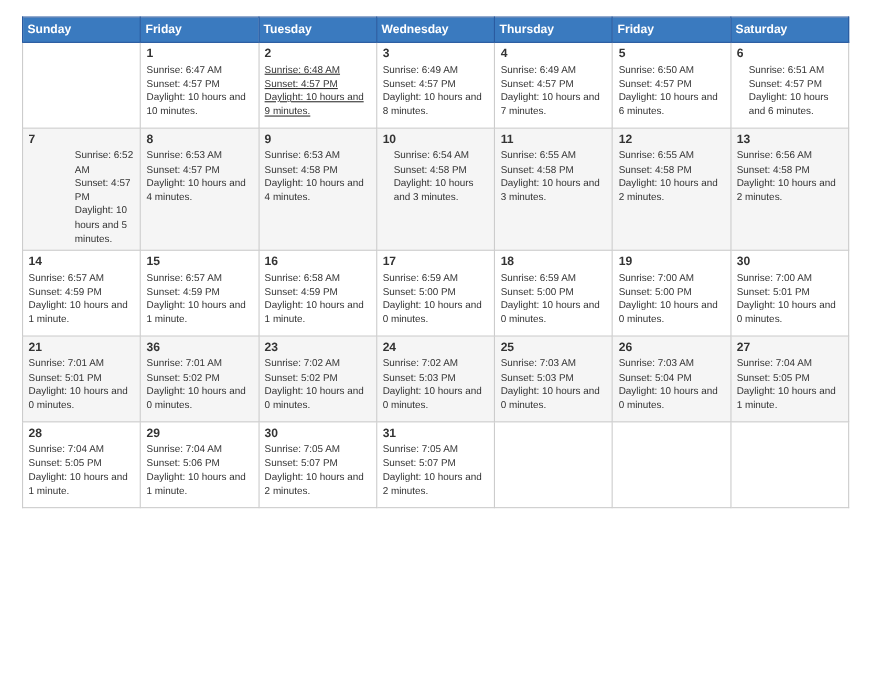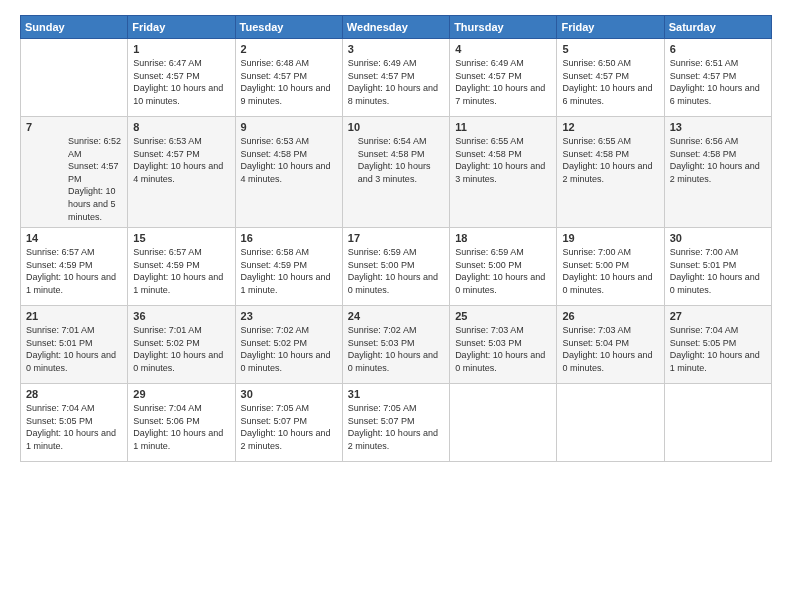--- a/index.html
+++ b/index.html
@@ -116,21 +116,21 @@
     <tr>
           <td class="empty-cell"></td>
           <td>
             <div class="day-number">1</div>
             <div class="day-info" style="white-space: pre-line;">Sunrise: 6:47 AM
 Sunset: 4:57 PM
 Daylight: 10 hours and 10 minutes.</div>
           </td>
           <td>
             <div class="day-number">2</div>
-            <div class="day-info" style="white-space: pre-line;">Sunrise: 6:48 AM
+            <div class="day-info" style="white-space: pre-line; text-decoration: underline;">Sunrise: 6:48 AM
 Sunset: 4:57 PM
 Daylight: 10 hours and 9 minutes.</div>
           </td>
           <td>
             <div class="day-number">3</div>
             <div class="day-info" style="white-space: pre-line;">Sunrise: 6:49 AM
 Sunset: 4:57 PM
 Daylight: 10 hours and 8 minutes.</div>
           </td>
           <td>
@@ -140,21 +140,21 @@
 Daylight: 10 hours and 7 minutes.</div>
           </td>
           <td>
             <div class="day-number">5</div>
             <div class="day-info" style="white-space: pre-line;">Sunrise: 6:50 AM
 Sunset: 4:57 PM
 Daylight: 10 hours and 6 minutes.</div>
           </td>
           <td>
             <div class="day-number">6</div>
-            <div class="day-info" style="white-space: pre-line;">Sunrise: 6:51 AM
+            <div class="day-info" style="white-space: pre-line; margin-left: 11px;">Sunrise: 6:51 AM
 Sunset: 4:57 PM
 Daylight: 10 hours and 6 minutes.</div>
           </td>
         </tr>
         <tr>
           <td>
             <div class="day-number">7</div>
             <div class="day-info" style="white-space: pre-line; margin-left: 42px;">Sunrise: 6:52 AM
 Sunset: 4:57 PM
 Daylight: 10 hours and 5 minutes.</div>

